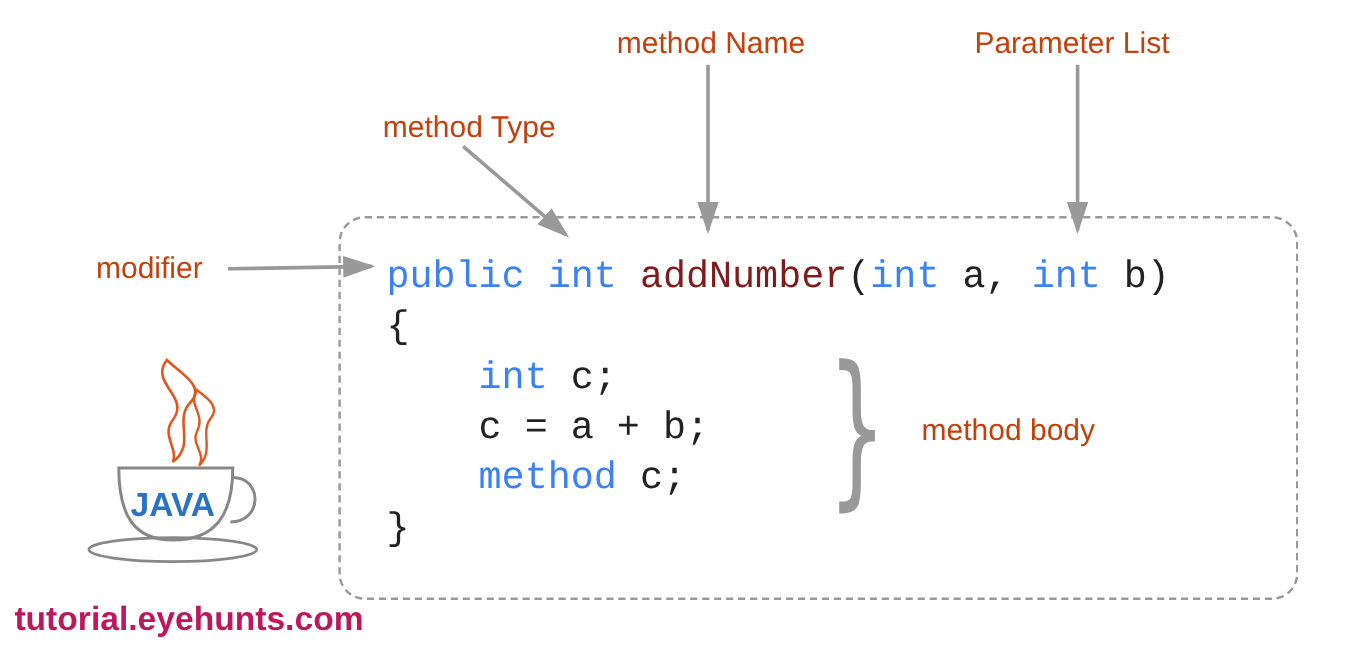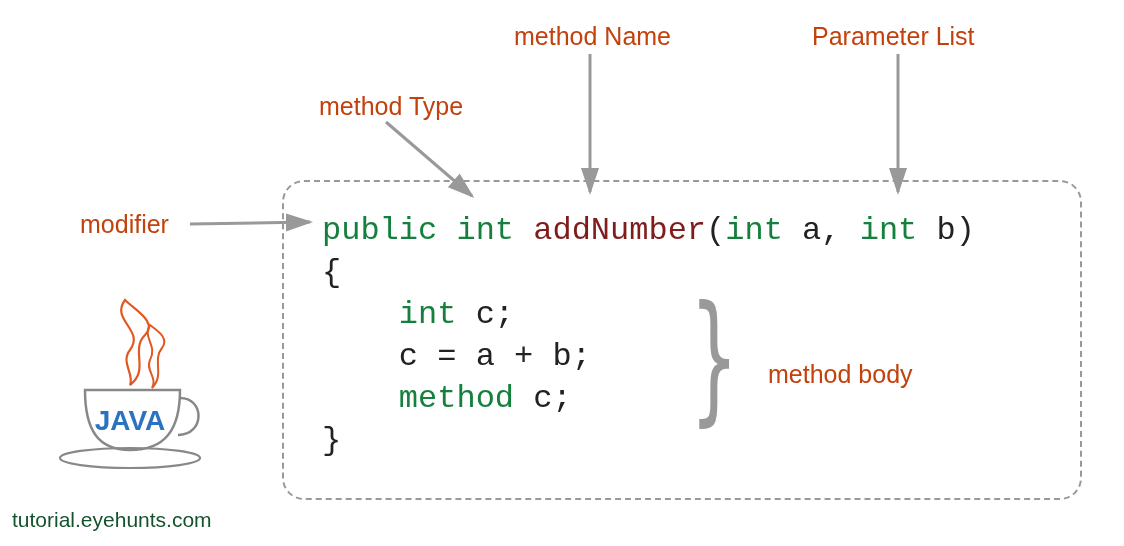--- a/index.html
+++ b/index.html
@@ -25,50 +25,51 @@
       border-radius: 22px;
       padding: 28px 38px;
     }
     .code {
       font-family: Menlo, Consolas, "Courier New", monospace;
       font-size: 32px;
       line-height: 42px;
       color: #222;
       white-space: pre;
     }
-    .kw-orange { color: #15803d; }
+    .kw-orange { color: #3b82f6; }
     .kw-teal { color: #7f1d1d; }
     .arrow {
       position: absolute;
       stroke: #999;
       stroke-width: 3;
       fill: none;
     }
     .arrowhead { fill: #999; }
     .brace {
       position: absolute;
       font-family: Menlo, Consolas, monospace;
       font-size: 140px;
       color: #999;
       line-height: 1;
       transform: scaleX(0.55);
     }
     .java-cup {
       position: absolute;
-      left: 30px;
+      left: 44px;
       top: 290px;
       width: 200px;
       text-align: right;
     }
     .footer {
       position: absolute;
       left: 12px;
       bottom: 14px;
-      color: #14532d;
-      font-size: 21px;
+      color: #be185d;
+      font-size: 28px;
+      font-weight: bold;
     }
   </style>
 </head>
 <body>
 
 <div class="label" style="left:514px; top:22px;">method Name</div>
 <div class="label" style="left:812px; top:22px;">Parameter List</div>
 <div class="label" style="left:319px; top:92px;">method Type</div>
 <div class="label" style="left:80px; top:210px;">modifier</div>
 
@@ -91,21 +92,21 @@
 <div class="code-box">
   <div class="code"><span class="kw-orange">public</span> <span class="kw-orange">int</span> <span class="kw-teal">addNumber</span><span>(</span><span class="kw-orange">int</span> <span>a</span><span>,</span> <span class="kw-orange">int</span> <span>b</span><span>)</span>
 <span>{</span>
     <span class="kw-orange">int</span><span> c;</span>
     <span>c = a + b;</span>
     <span class="kw-orange">method</span><span> c;</span>
 <span>}</span></div>
 </div>
 
 <div class="brace" style="left:672px; top:288px;">}</div>
-<div class="label" style="left:768px; top:360px;text-align:center;">method body</div>
+<div class="label" style="left:768px; top:345px;text-align:center;">method body</div>
 
 <div class="java-cup">
   <svg width="200" height="200" viewBox="0 0 200 200">
 
     <path d="M95 10 C80 30 115 40 100 60 C90 72 105 85 100 95 C120 80 100 60 115 45 C128 32 105 20 95 10 Z" fill="none" stroke="#e25822" stroke-width="2.2"></path>
     <path d="M120 35 C112 48 128 55 120 70 C115 80 128 88 122 98 C135 85 122 70 132 58 C140 48 126 40 120 35 Z" fill="none" stroke="#e25822" stroke-width="2"></path>
 
     <path d="M55 100 L150 100 C150 140 135 160 100 160 C68 160 55 140 55 100 Z" fill="none" stroke="#888" stroke-width="2.5"></path>
 
     <path d="M150 108 C175 108 175 145 148 145" fill="none" stroke="#888" stroke-width="2.5"></path>

